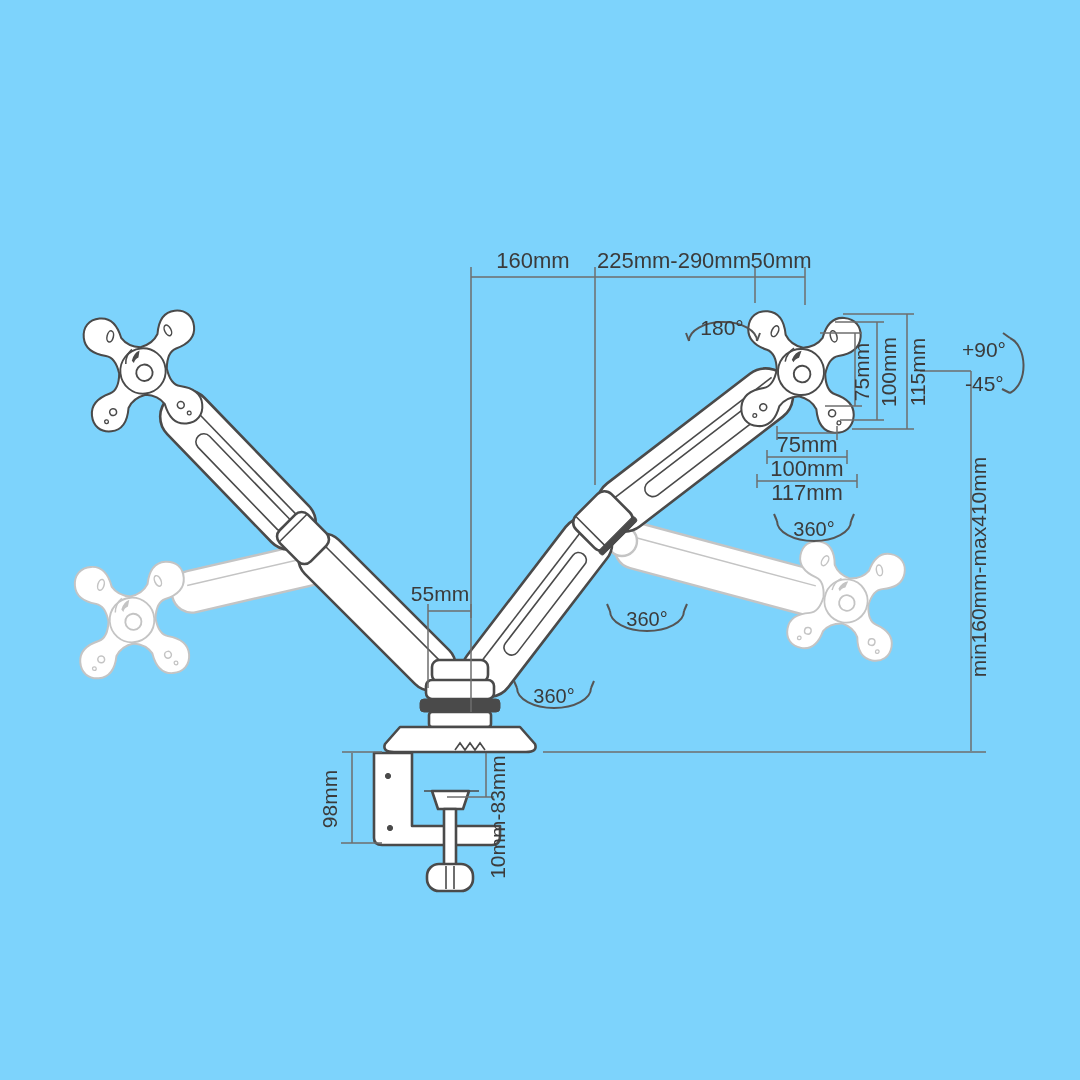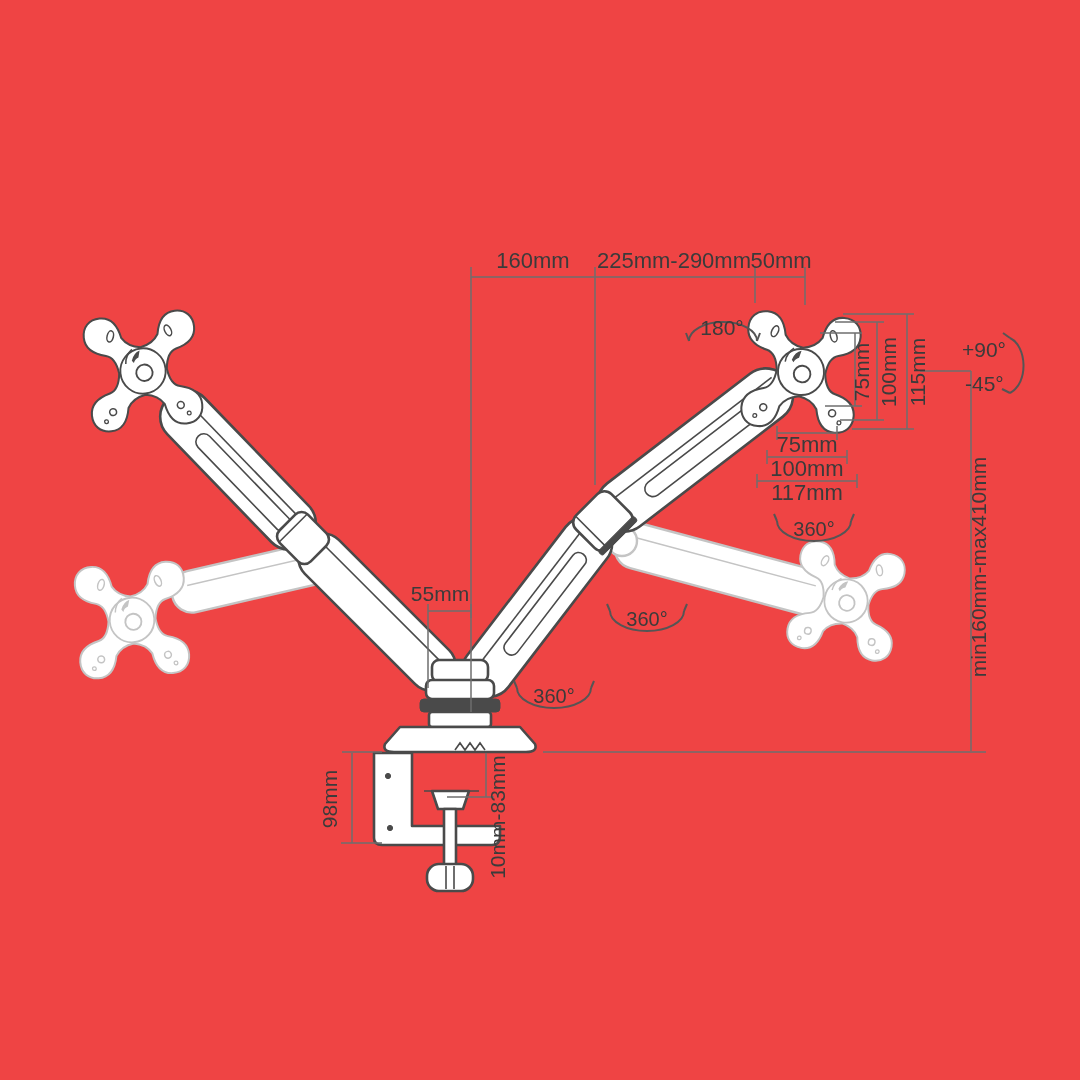--- a/index.html
+++ b/index.html
@@ -1,16 +1,16 @@
 <!DOCTYPE html>
 <html><head>
 <meta charset="utf-8">
 <style>
   html,body{margin:0;padding:0;background:#ffffff;}
-  #stage{width:1080px;height:1080px;background:#ef4444;position:relative;overflow:hidden;}
+  #stage{width:1080px;height:1080px;background:#7dd3fc;position:relative;overflow:hidden;}
   svg{display:block;}
   text{font-family:"Liberation Sans", sans-serif;fill:#3b3b3b;}
   .t-lg{font-size:22px;}
   .t-md{font-size:21px;}
   .t-sm{font-size:20px;}
   .s-main{fill:#ffffff;stroke:#4a4a4a;stroke-width:2.6;stroke-linejoin:round;}
   .s-main-thin{fill:none;stroke:#4a4a4a;stroke-width:1.6;}
   .s-dark{fill:#4a4a4a;stroke:#4a4a4a;}
   .s-ghost{fill:#ffffff;stroke:#c4c4c4;stroke-width:2.4;stroke-linejoin:round;}
   .s-ghost-thin{fill:none;stroke:#c4c4c4;stroke-width:1.5;}

